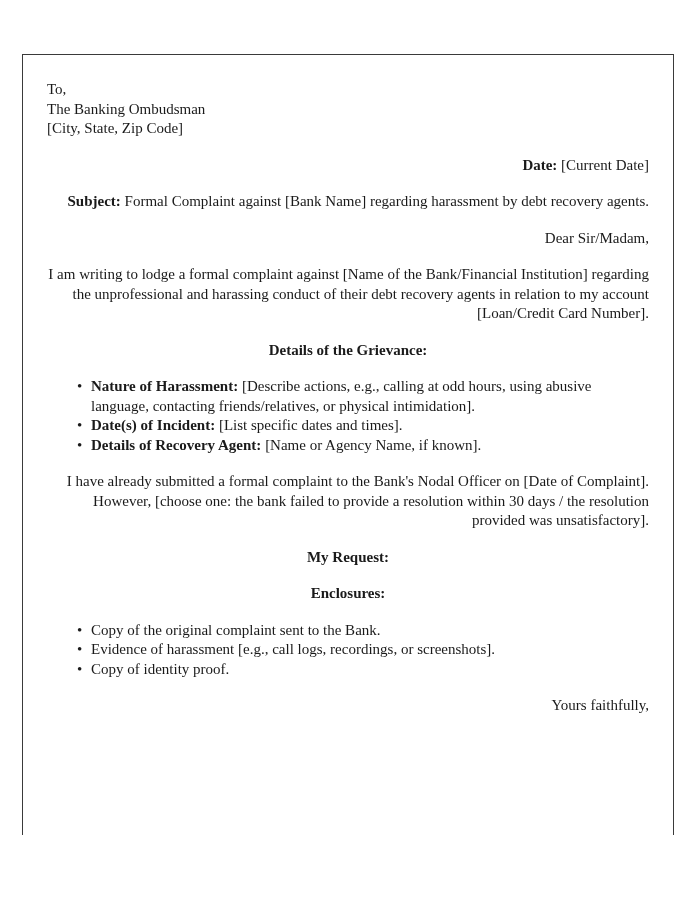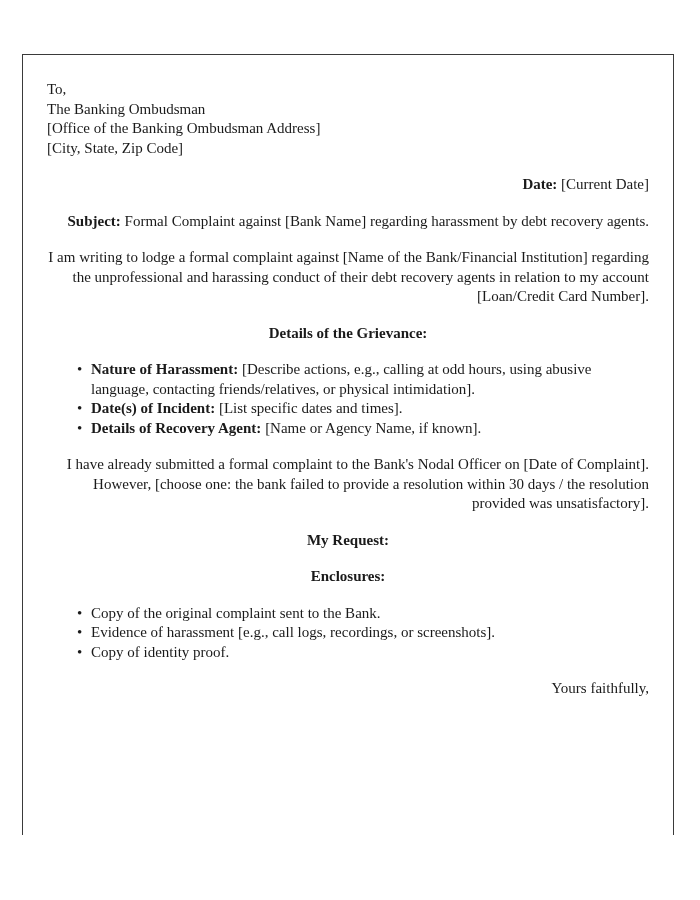--- a/index.html
+++ b/index.html
@@ -88,28 +88,28 @@
 </style>
 </head>
 <body>
 
 <div class="page-sheet">
   <div class="page-inner">
 
     <div class="addr-block">
       <div class="line">To,</div>
       <div class="line">The Banking Ombudsman</div>
-      <div class="line">[Office of the Banking Ombudsman Address]</div>
       <div class="line">[City, State, Zip Code]</div>
     </div>
 
     <p class="para"><b>Date:</b> <span>[Current Date]</span></p>
 
     <p class="para"><b>Subject:</b> <span>Formal Complaint against [Bank Name] regarding harassment by debt recovery agents.</span></p>
 
+    <p class="para">Dear Sir/Madam,</p>
 
     <p class="para">I am writing to lodge a formal complaint against [Name of the Bank/Financial Institution] regarding the unprofessional and harassing conduct of their debt recovery agents in relation to my account [Loan/Credit Card Number].</p>
 
     <div class="section-heading">Details of the Grievance:</div>
 
     <ul class="doc-list">
       <li>
         <span class="bullet-dot">•</span>
         <b>Nature of Harassment:</b>
         <span>[Describe actions, e.g., calling at odd hours, using abusive language, contacting friends/relatives, or physical intimidation].</span>

